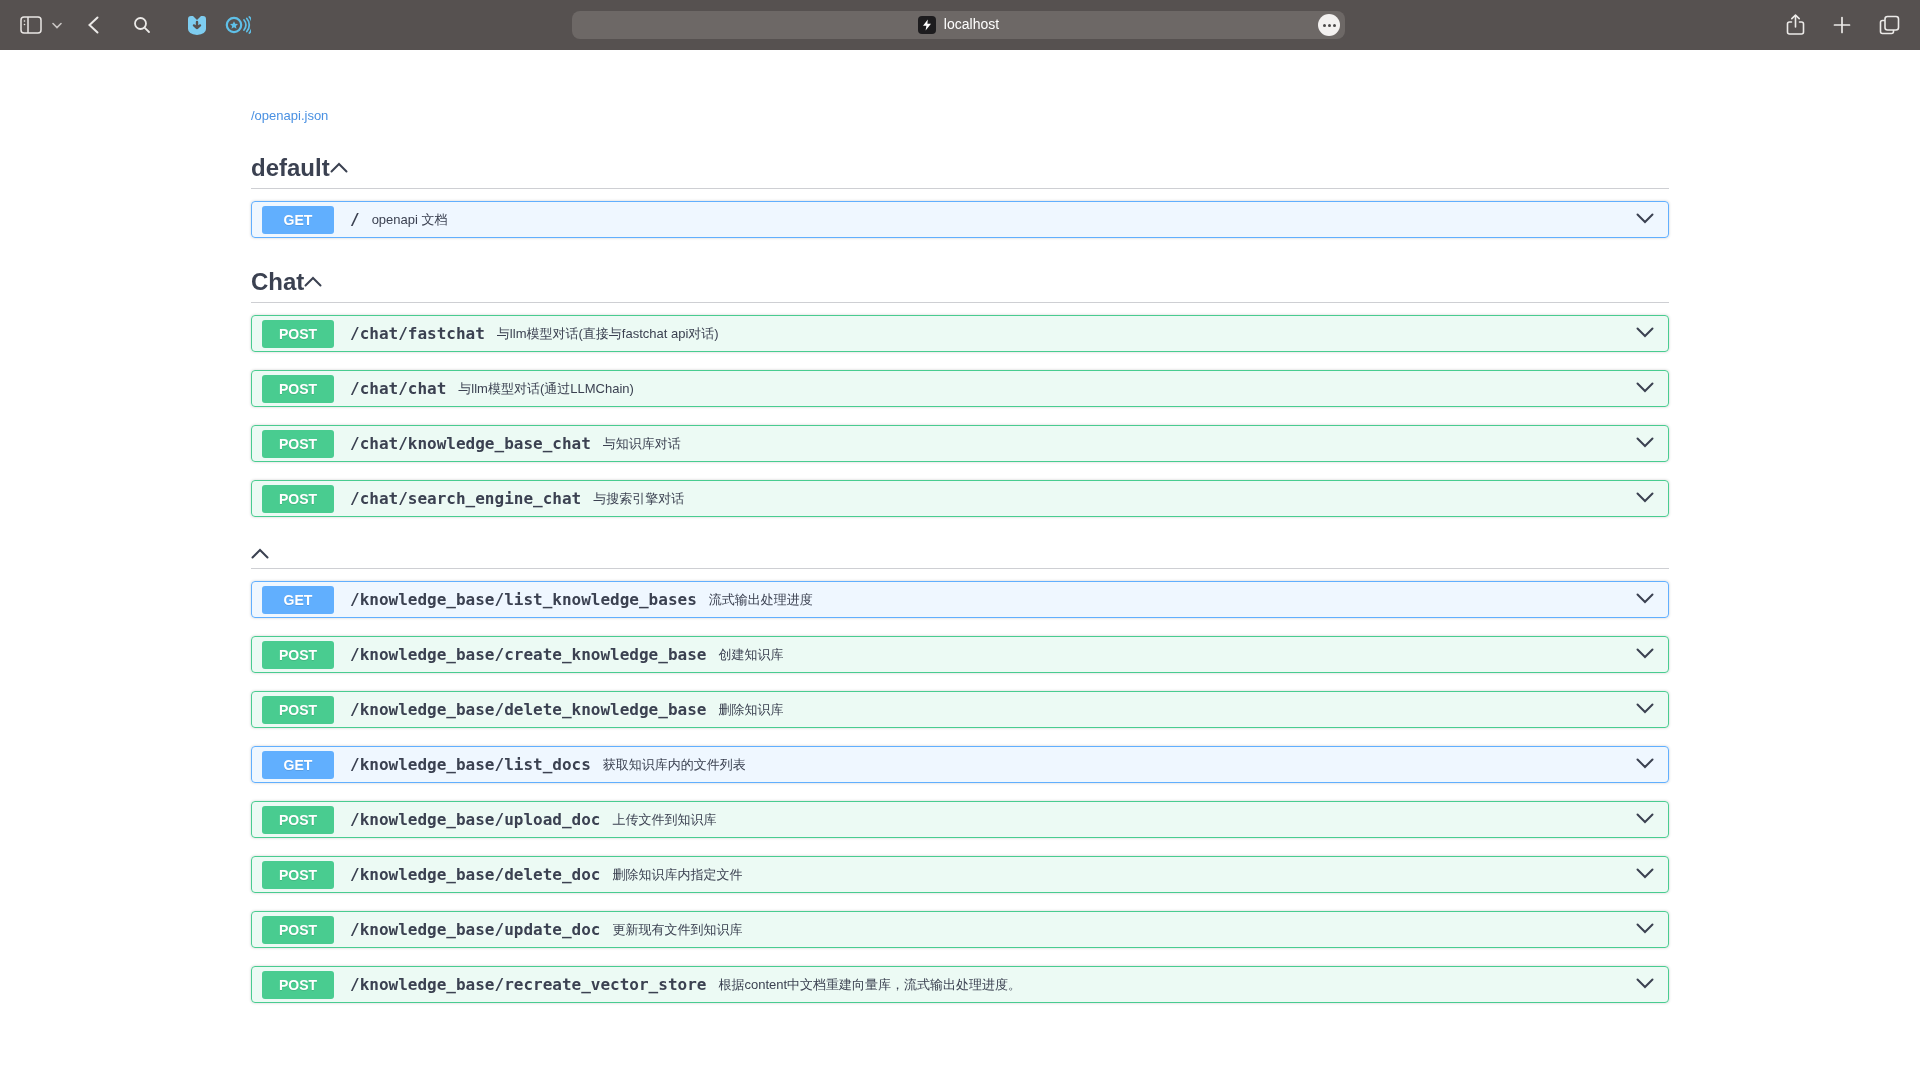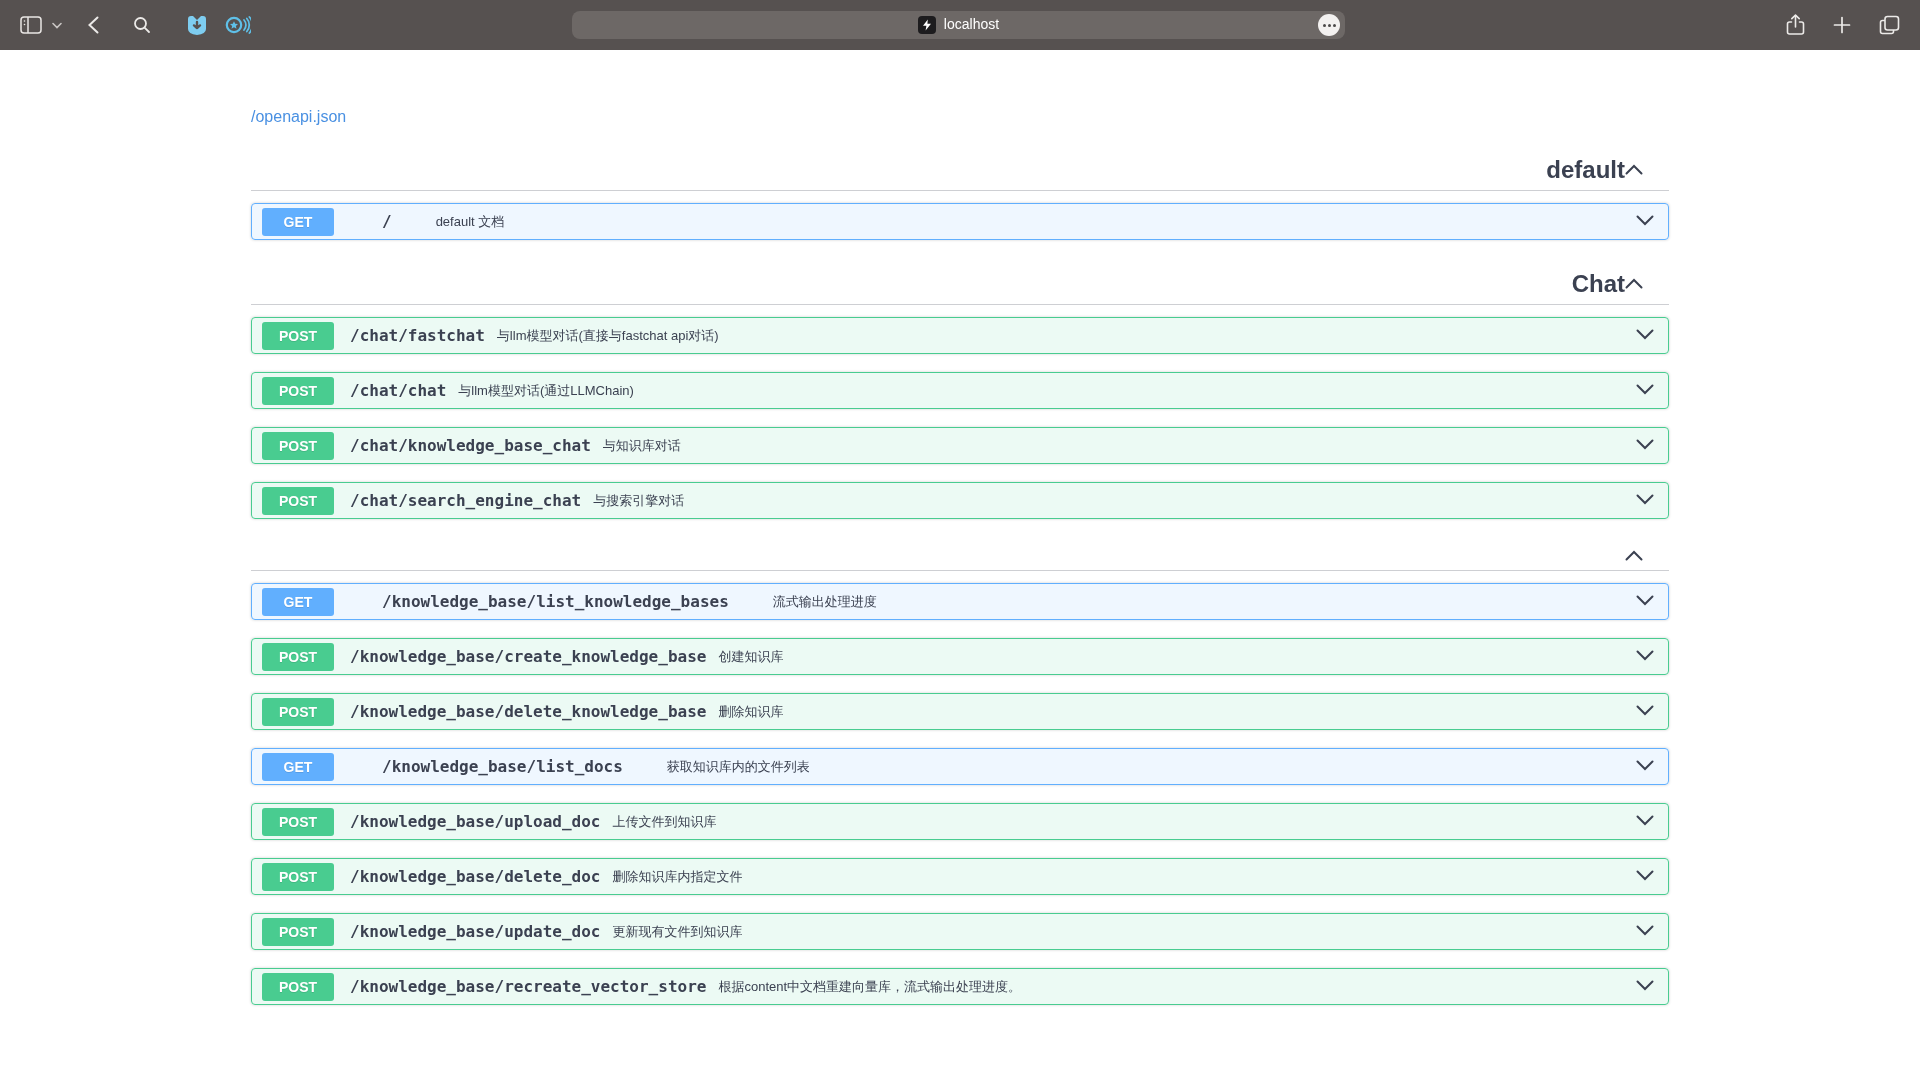--- a/index.html
+++ b/index.html
@@ -36,34 +36,34 @@
   .wrapper { width:1418px; margin:0 auto; }
 
   .info { margin-top:50px; }
   .title-row { display:flex; align-items:flex-start; }
   .api-title { font-size:36px; font-weight:bold; color:#3b4151; line-height:40px; }
   .badges { display:flex; gap:8px; margin-left:12px; margin-top:4px; }
   .badge { color:#fff; font-size:13px; font-weight:bold; padding:3px 10px;
            border-radius:57px; line-height:15px; }
   .badge.version { background:#7d8492; border:1px solid #9aa0ab; }
   .badge.oas { background:#89bf04; border:1px solid #a0d41c; }
-  .spec-link { display:inline-block; margin-top:8px; font-size:16px; color:#4990e2;
+  .spec-link { display:inline-block; margin-top:8px; font-size:13px; color:#4990e2;
                text-decoration:none; }
 
   .section { margin-top:30px; }
-  .sec-header { display:flex; align-items:center; justify-content:flex-end;
+  .sec-header { display:flex; align-items:center; justify-content:flex-start;
                 border-bottom:1px solid rgba(59,65,81,.25); padding-bottom:6px; }
   .sec-title { font-size:24px; font-weight:bold; color:#3b4151; line-height:28px; }
   .sec-toggle { background:none; border:none; padding:0 26px 0 0; cursor:pointer; }
 
   .op { display:flex; align-items:center; height:37px; border-radius:4px;
         border:1px solid; padding:0 10px; margin-bottom:18px;
         box-shadow:0 0 3px rgba(0,0,0,.19); cursor:pointer; }
   .ops { margin-top:12px; }
-  .op.get  { background:rgba(97,175,254,.1);  border-color:#61affe;gap:32px; }
+  .op.get  { background:rgba(97,175,254,.1);  border-color:#61affe; }
   .op.post { background:rgba(73,204,144,.1); border-color:#49cc90; }
   .method { width:72px; height:28px; border-radius:3px; color:#fff; font-weight:bold;
             font-size:14px; display:flex; align-items:center; justify-content:center;
             text-shadow:0 1px 0 rgba(0,0,0,.1); flex:none; }
   .op.get  .method { background:#61affe; }
   .op.post .method { background:#49cc90; }
   .path { font-family:"DejaVu Sans Mono","Liberation Mono",monospace; font-size:16px;
           font-weight:bold; color:#3b4151; margin-left:16px; white-space:nowrap; }
   .summary { font-size:13px; color:#3b4151; margin-left:12px; white-space:nowrap;
              overflow:hidden; text-overflow:ellipsis; }
@@ -192,21 +192,21 @@
           <svg width="18" height="11" viewBox="0 0 18 11" fill="none" stroke="#3b4151" stroke-width="2" stroke-linecap="round">
             <polyline points="1.5,9.5 9,2 16.5,9.5"></polyline>
           </svg>
         </span>
       </button>
     </div>
     <div class="ops">
   <div class="op get">
     <span class="method">GET</span>
     <span class="path">/</span>
-    <span class="summary">default 文档</span>
+    <span class="summary">openapi 文档</span>
     <button class="op-toggle">
       <span>
         <svg width="18" height="11" viewBox="0 0 18 11" fill="none" stroke="#3b4151" stroke-width="2" stroke-linecap="round">
           <polyline points="1.5,1.5 9,9 16.5,1.5"></polyline>
         </svg>
       </span>
     </button>
   </div>
 </div>
   </div>

